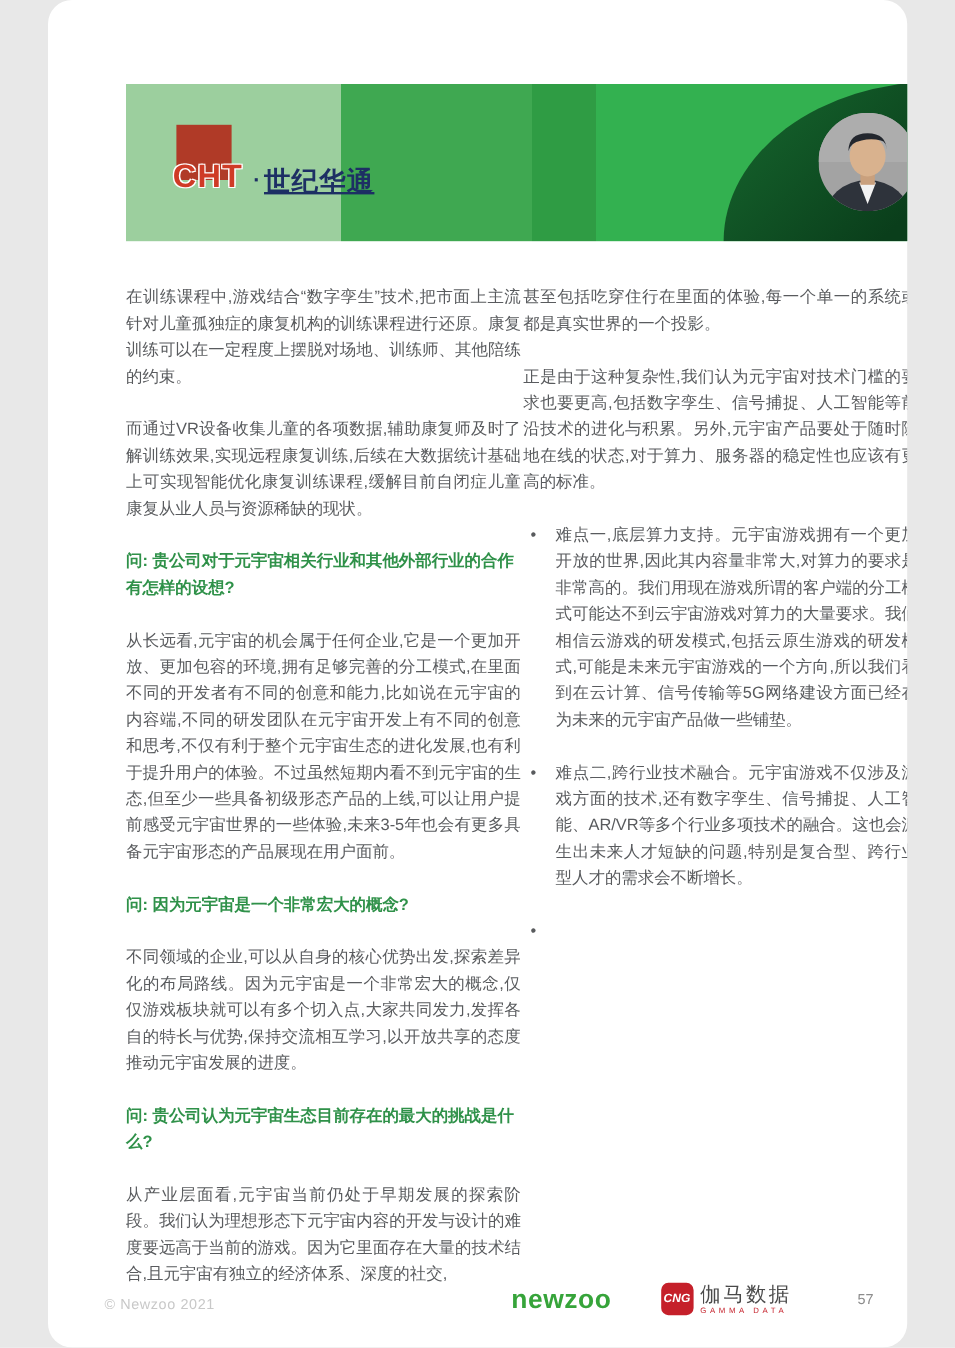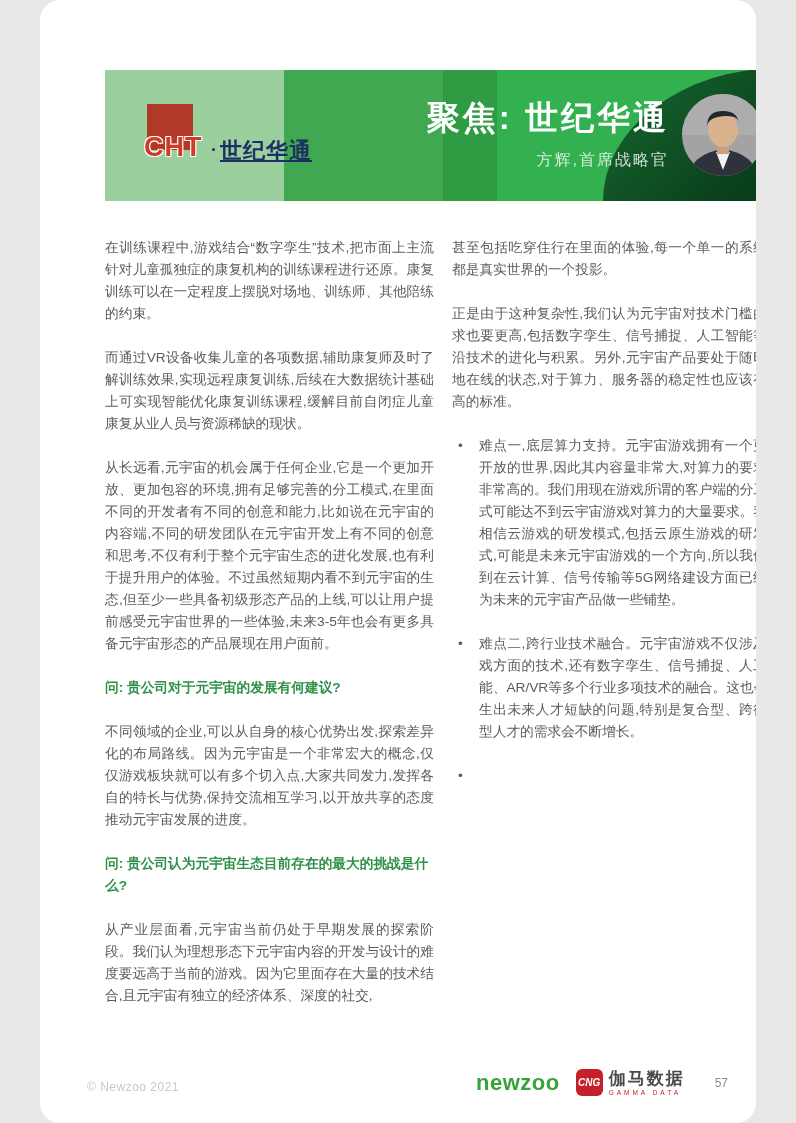--- a/index.html
+++ b/index.html
@@ -28,82 +28,79 @@
     letter-spacing:1px;
     text-shadow:-1px -1px 0 #fff,1px -1px 0 #fff,-1px 1px 0 #fff,1px 1px 0 #fff;
   }
   .logo-dot{position:absolute;left:78px;top:36px;font-size:18px;font-weight:bold;color:#1d2f64;}
   .logo-cn{position:absolute;left:87px;top:32px;font-size:22px;font-weight:bold;color:#1d2f64;letter-spacing:1px;text-decoration:underline;}
   .title-wrap{position:absolute;right:112px;top:26px;text-align:right;}
   .hd-title{font-size:33px;font-weight:bold;color:#ffffff;letter-spacing:3px;white-space:nowrap;}
   .hd-subtitle{margin-top:9px;font-size:16px;color:rgba(255,255,255,0.78);letter-spacing:2px;white-space:nowrap;}
   .avatar{position:absolute;right:17px;top:24px;width:82px;height:82px;border-radius:50%;overflow:hidden;}
   
-  .content{position:absolute;left:65px;top:237px;width:676px;display:flex;gap:18px;}
+  .content{position:absolute;left:65px;top:237px;width:676px;display:flex;gap:2px;}
   .col{width:329px;font-size:13.7px;line-height:22px;color:#595b5e;text-align:justify;}
   .col p{margin:0 0 22px 0;}
   .question{color:#2f9149;font-weight:bold;margin:10px 0 22px 0 !important;text-align:left;}
   .bullets{list-style:none;margin:0;padding:0;}
   .bullet{position:relative;padding-left:27px;margin:0 0 22px 0;}
   .bullet .marker{position:absolute;left:6px;top:0;color:#595b5e;}
   
   .footer{position:absolute;left:47px;right:28px;bottom:20px;height:34px;}
   .copyright{position:absolute;left:0;top:11px;font-size:12px;color:#c8c8c8;letter-spacing:0.5px;}
-  .footer-right{position:absolute;right:0;top:0;display:flex;align-items:center;gap:16px;}
+  .footer-right{position:absolute;right:0;top:0;display:flex;align-items:center;gap:41px;}
   .newzoo-wordmark{font-size:22px;font-weight:bold;color:#36a43a;letter-spacing:0.5px;}
   .gamma-logo{display:flex;align-items:flex-end;gap:6px;}
   .cng-badge{
     width:27px;height:27px;background:#c5202a;border-radius:6px;color:#fff;
     font-size:10px;font-weight:bold;font-style:italic;display:flex;align-items:center;justify-content:center;
   }
   .gamma-text{display:flex;flex-direction:column;line-height:1;}
-  .gamma-cn{font-size:17px;font-weight:bold;color:#4a4a4a;font-family:"Liberation Serif","DejaVu Serif",serif;letter-spacing:2px;}
+  .gamma-cn{font-size:17px;font-weight:normal;color:#4a4a4a;font-family:"Liberation Serif","DejaVu Serif",serif;letter-spacing:2px;}
   .gamma-en{margin-top:3px;font-size:6.5px;color:#c5202a;letter-spacing:3px;}
   .page-num{font-size:12px;color:#8c8c8c;margin-left:14px;}
 </style>
 </head>
 <body>
 
 <div class="page">
 
   <div class="header">
     <div class="header-curve"></div>
 
     <div class="logo">
       <div class="logo-square"></div>
       <div class="logo-cht">CHT</div>
       <div class="logo-dot">·</div>
       <div class="logo-cn">世纪华通</div>
     </div>
 
-    <div class="title-wrap">
-      <div class="hd-title">聚焦:  世纪华通</div>
-      <div class="hd-subtitle">方辉,首席战略官</div>
-    </div>
 
     <div class="avatar">
       <svg width="82" height="82" viewBox="0 0 82 82">
         <rect width="82" height="82" fill="#a3a3a3"></rect>
         <rect width="82" height="41" fill="#adadad"></rect>
         <ellipse cx="41" cy="88" rx="36" ry="32" fill="#2e333b"></ellipse>
         <polygon points="34,58 48,58 41,76" fill="#f2f2f2"></polygon>
         <rect x="35" y="49" width="12" height="11" fill="#c9a07d"></rect>
         <ellipse cx="41" cy="36" rx="15" ry="17" fill="#d9b28e"></ellipse>
         <path d="M25 32 Q25 17 41 17 Q57 17 57 32 Q57 24 52 23 Q44 21 36 23 Q26 25 25 32 Z" fill="#23272e"></path>
       </svg>
     </div>
   </div>
 
   <div class="content">
 
     <div class="col">
       <p>在训练课程中,游戏结合“数字孪生”技术,把市面上主流针对儿童孤独症的康复机构的训练课程进行还原。康复训练可以在一定程度上摆脱对场地、训练师、其他陪练的约束。</p>
       <p>而通过VR设备收集儿童的各项数据,辅助康复师及时了解训练效果,实现远程康复训练,后续在大数据统计基础上可实现智能优化康复训练课程,缓解目前自闭症儿童康复从业人员与资源稀缺的现状。</p>
+      <p class="question">问: 贵公司对于元宇宙相关行业和其他外部行业的合作有怎样的设想?</p>
       <p>从长远看,元宇宙的机会属于任何企业,它是一个更加开放、更加包容的环境,拥有足够完善的分工模式,在里面不同的开发者有不同的创意和能力,比如说在元宇宙的内容端,不同的研发团队在元宇宙开发上有不同的创意和思考,不仅有利于整个元宇宙生态的进化发展,也有利于提升用户的体验。不过虽然短期内看不到元宇宙的生态,但至少一些具备初级形态产品的上线,可以让用户提前感受元宇宙世界的一些体验,未来3-5年也会有更多具备元宇宙形态的产品展现在用户面前。</p>
-      <p class="question">问: 贵公司对于元宇宙的发展有何建议?</p>
+      <p class="question">问: 因为元宇宙是一个非常宏大的概念?</p>
       <p>不同领域的企业,可以从自身的核心优势出发,探索差异化的布局路线。因为元宇宙是一个非常宏大的概念,仅仅游戏板块就可以有多个切入点,大家共同发力,发挥各自的特长与优势,保持交流相互学习,以开放共享的态度推动元宇宙发展的进度。</p>
       <p class="question">问: 贵公司认为元宇宙生态目前存在的最大的挑战是什么?</p>
       <p>从产业层面看,元宇宙当前仍处于早期发展的探索阶段。我们认为理想形态下元宇宙内容的开发与设计的难度要远高于当前的游戏。因为它里面存在大量的技术结合,且元宇宙有独立的经济体系、深度的社交,</p>
     </div>
 
     <div class="col">
       <p>甚至包括吃穿住行在里面的体验,每一个单一的系统或都是真实世界的一个投影。</p>
       <p>正是由于这种复杂性,我们认为元宇宙对技术门槛的要求也要更高,包括数字孪生、信号捕捉、人工智能等前沿技术的进化与积累。另外,元宇宙产品要处于随时随地在线的状态,对于算力、服务器的稳定性也应该有更高的标准。</p>
       <ul class="bullets">
         <li class="bullet">

